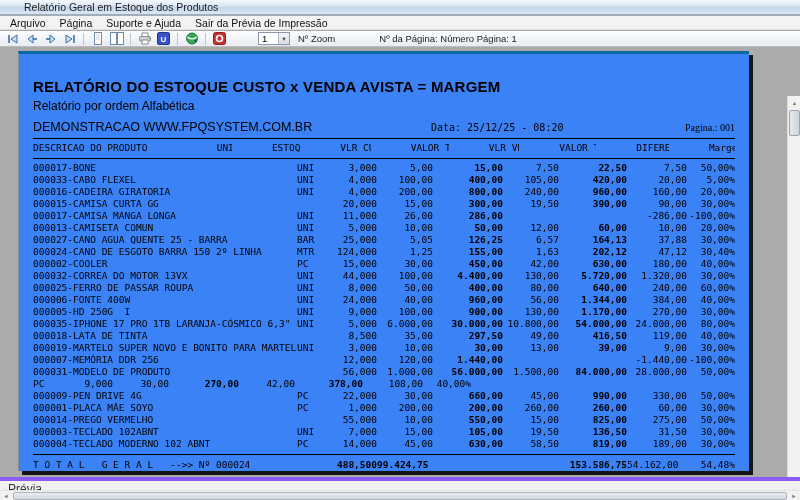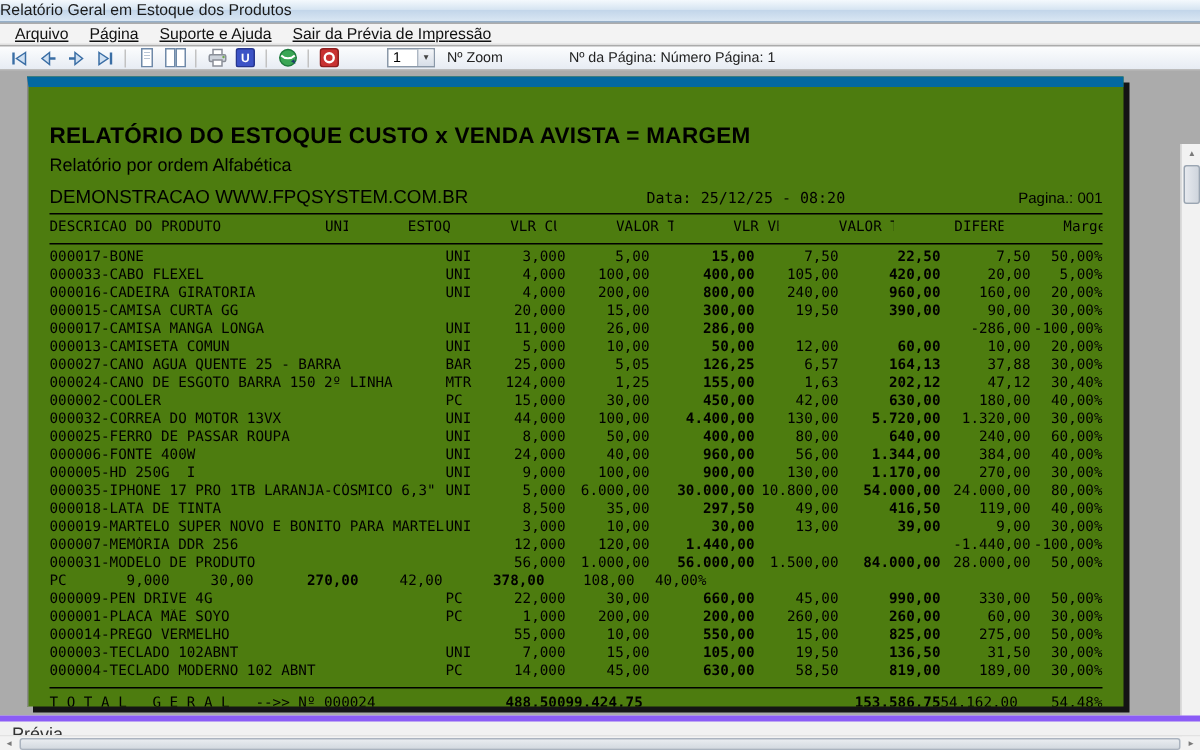--- a/index.html
+++ b/index.html
@@ -7,30 +7,30 @@
   .window {
     position:relative; width:800px; height:500px;
     font-family:"Liberation Sans", sans-serif;
     background:#ababab; overflow:hidden;
   }
   
   .titlebar {
     position:absolute; top:0; left:0; right:0; height:15px;
     background:linear-gradient(#f4f9fd, #d7e5f2 45%, #c3d6ea 50%, #d9e6f3);
     border-bottom:1px solid #96afc8;
-    font-size:10.5px; color:#1b1b1b; padding:1px 0;
+    font-size:10.5px; color:#1b1b1b; padding:1px 24px;
   }
   
   .menubar {
     position:absolute; top:16px; left:0; right:0; height:14px;
     background:#f3f3f3; border-bottom:1px solid #e0e0e0;
     display:flex; align-items:center; font-size:10.5px; color:#111;
     padding-left:3px;
   }
-  .menubar .mi { padding:0 7px; cursor:default;text-decoration:underline; }
+  .menubar .mi { padding:0 7px; cursor:default; }
   
   .toolbar {
     position:absolute; top:31px; left:0; right:0; height:16px;
     background:linear-gradient(#fcfdfe, #e7ecf3);
     border-bottom:1px solid #bcbcbc;
     display:flex; align-items:center; padding-left:4px; gap:2px;
   }
   .tb-btn { width:17px; height:14px; display:flex; align-items:center; justify-content:center; }
   .tb-sep { width:1px; height:12px; background:#c2c2c2; margin:0 3px; }
   .tb-label { font-size:9.5px; color:#222; margin-left:6px; }
@@ -42,30 +42,30 @@
   .combo .val { flex:1; font-size:9.5px; padding-left:3px; }
   .combo .drop {
     width:11px; height:11px; background:linear-gradient(#f4f6f9,#d7dee8);
     border-left:1px solid #aeb8c4; font-size:5.5px; color:#444;
     display:flex; align-items:center; justify-content:center;
   }
   
   .main { position:absolute; top:48px; left:0; right:0; height:429px; background:#ababab; }
   .pageview {
     position:absolute; left:18px; top:3px; width:731px; height:420px;
-    background:#4d7c0f; border-left:1px solid #8a8a8a; border-top:7px solid #0369a1;
+    background:#3b82f6; border-left:1px solid #8a8a8a; border-top:3px solid #0369a1;
     box-shadow:4px 4px 0 #141414;
     padding:24px 14px 0 14px; overflow:hidden;
   }
   .r-title { font-size:15px; font-weight:bold; color:#000; letter-spacing:.2px; }
   .r-sub   { font-size:12px; color:#000; margin-top:4px; }
   .r-meta  { display:flex; align-items:baseline; margin-top:7px; }
   .r-company { font-size:12.5px; flex:0 0 398px; }
   .r-date  { font-family:"DejaVu Sans Mono", monospace; font-size:10px; flex:1; }
-  .r-page  { font-family:Liberation Sans, sans-serif; font-size:10px; }
+  .r-page  { font-family:Liberation Serif, serif; font-size:10px; }
   .rule  { border-top:1px solid #000; margin:4px 0 3px 0; }
   
   .grid { font-family:"DejaVu Sans Mono", monospace; font-size:9.5px; color:#000; }
   .row { display:flex; height:12px; line-height:12px; white-space:pre; }
   .hrow { height:12px; line-height:12px;gap:40px; }
   .trow { height:13px; line-height:13px; margin-top:2px; }
   .cell { display:block; overflow:hidden; }
   .c-desc { width:264px; }
   .c-uni  { width:28px; }
   .c-est  { width:52px; text-align:right; }

